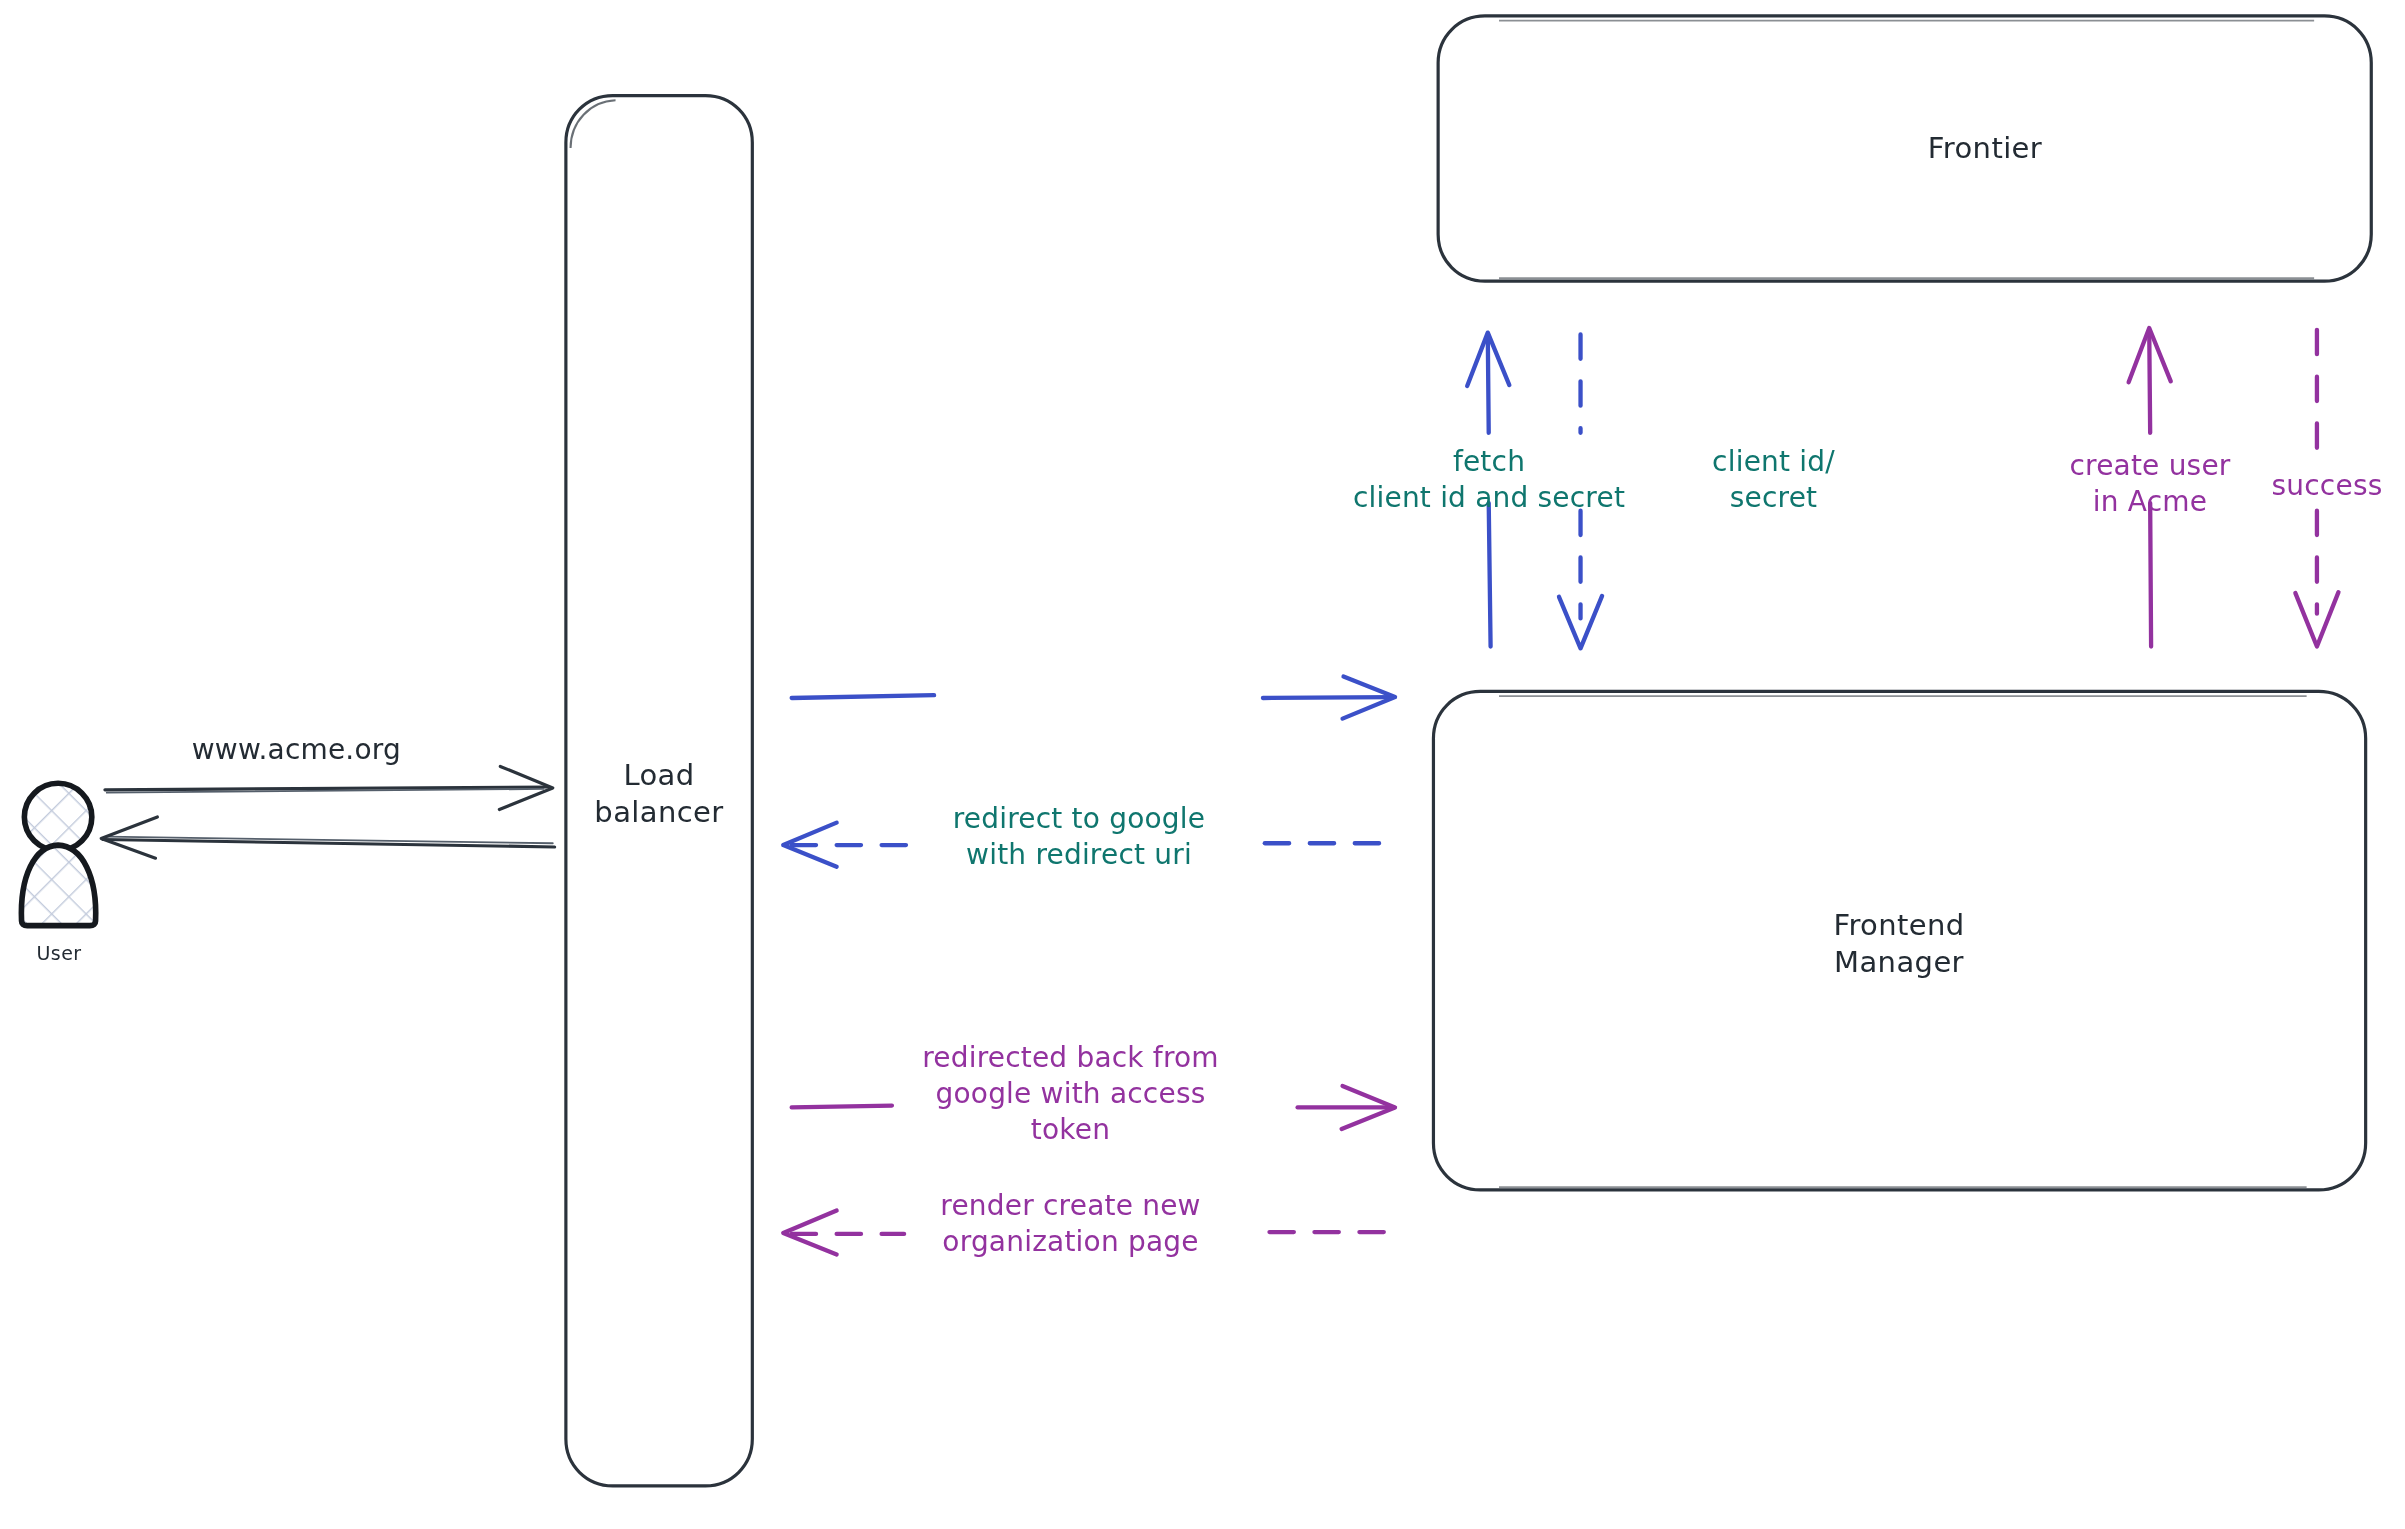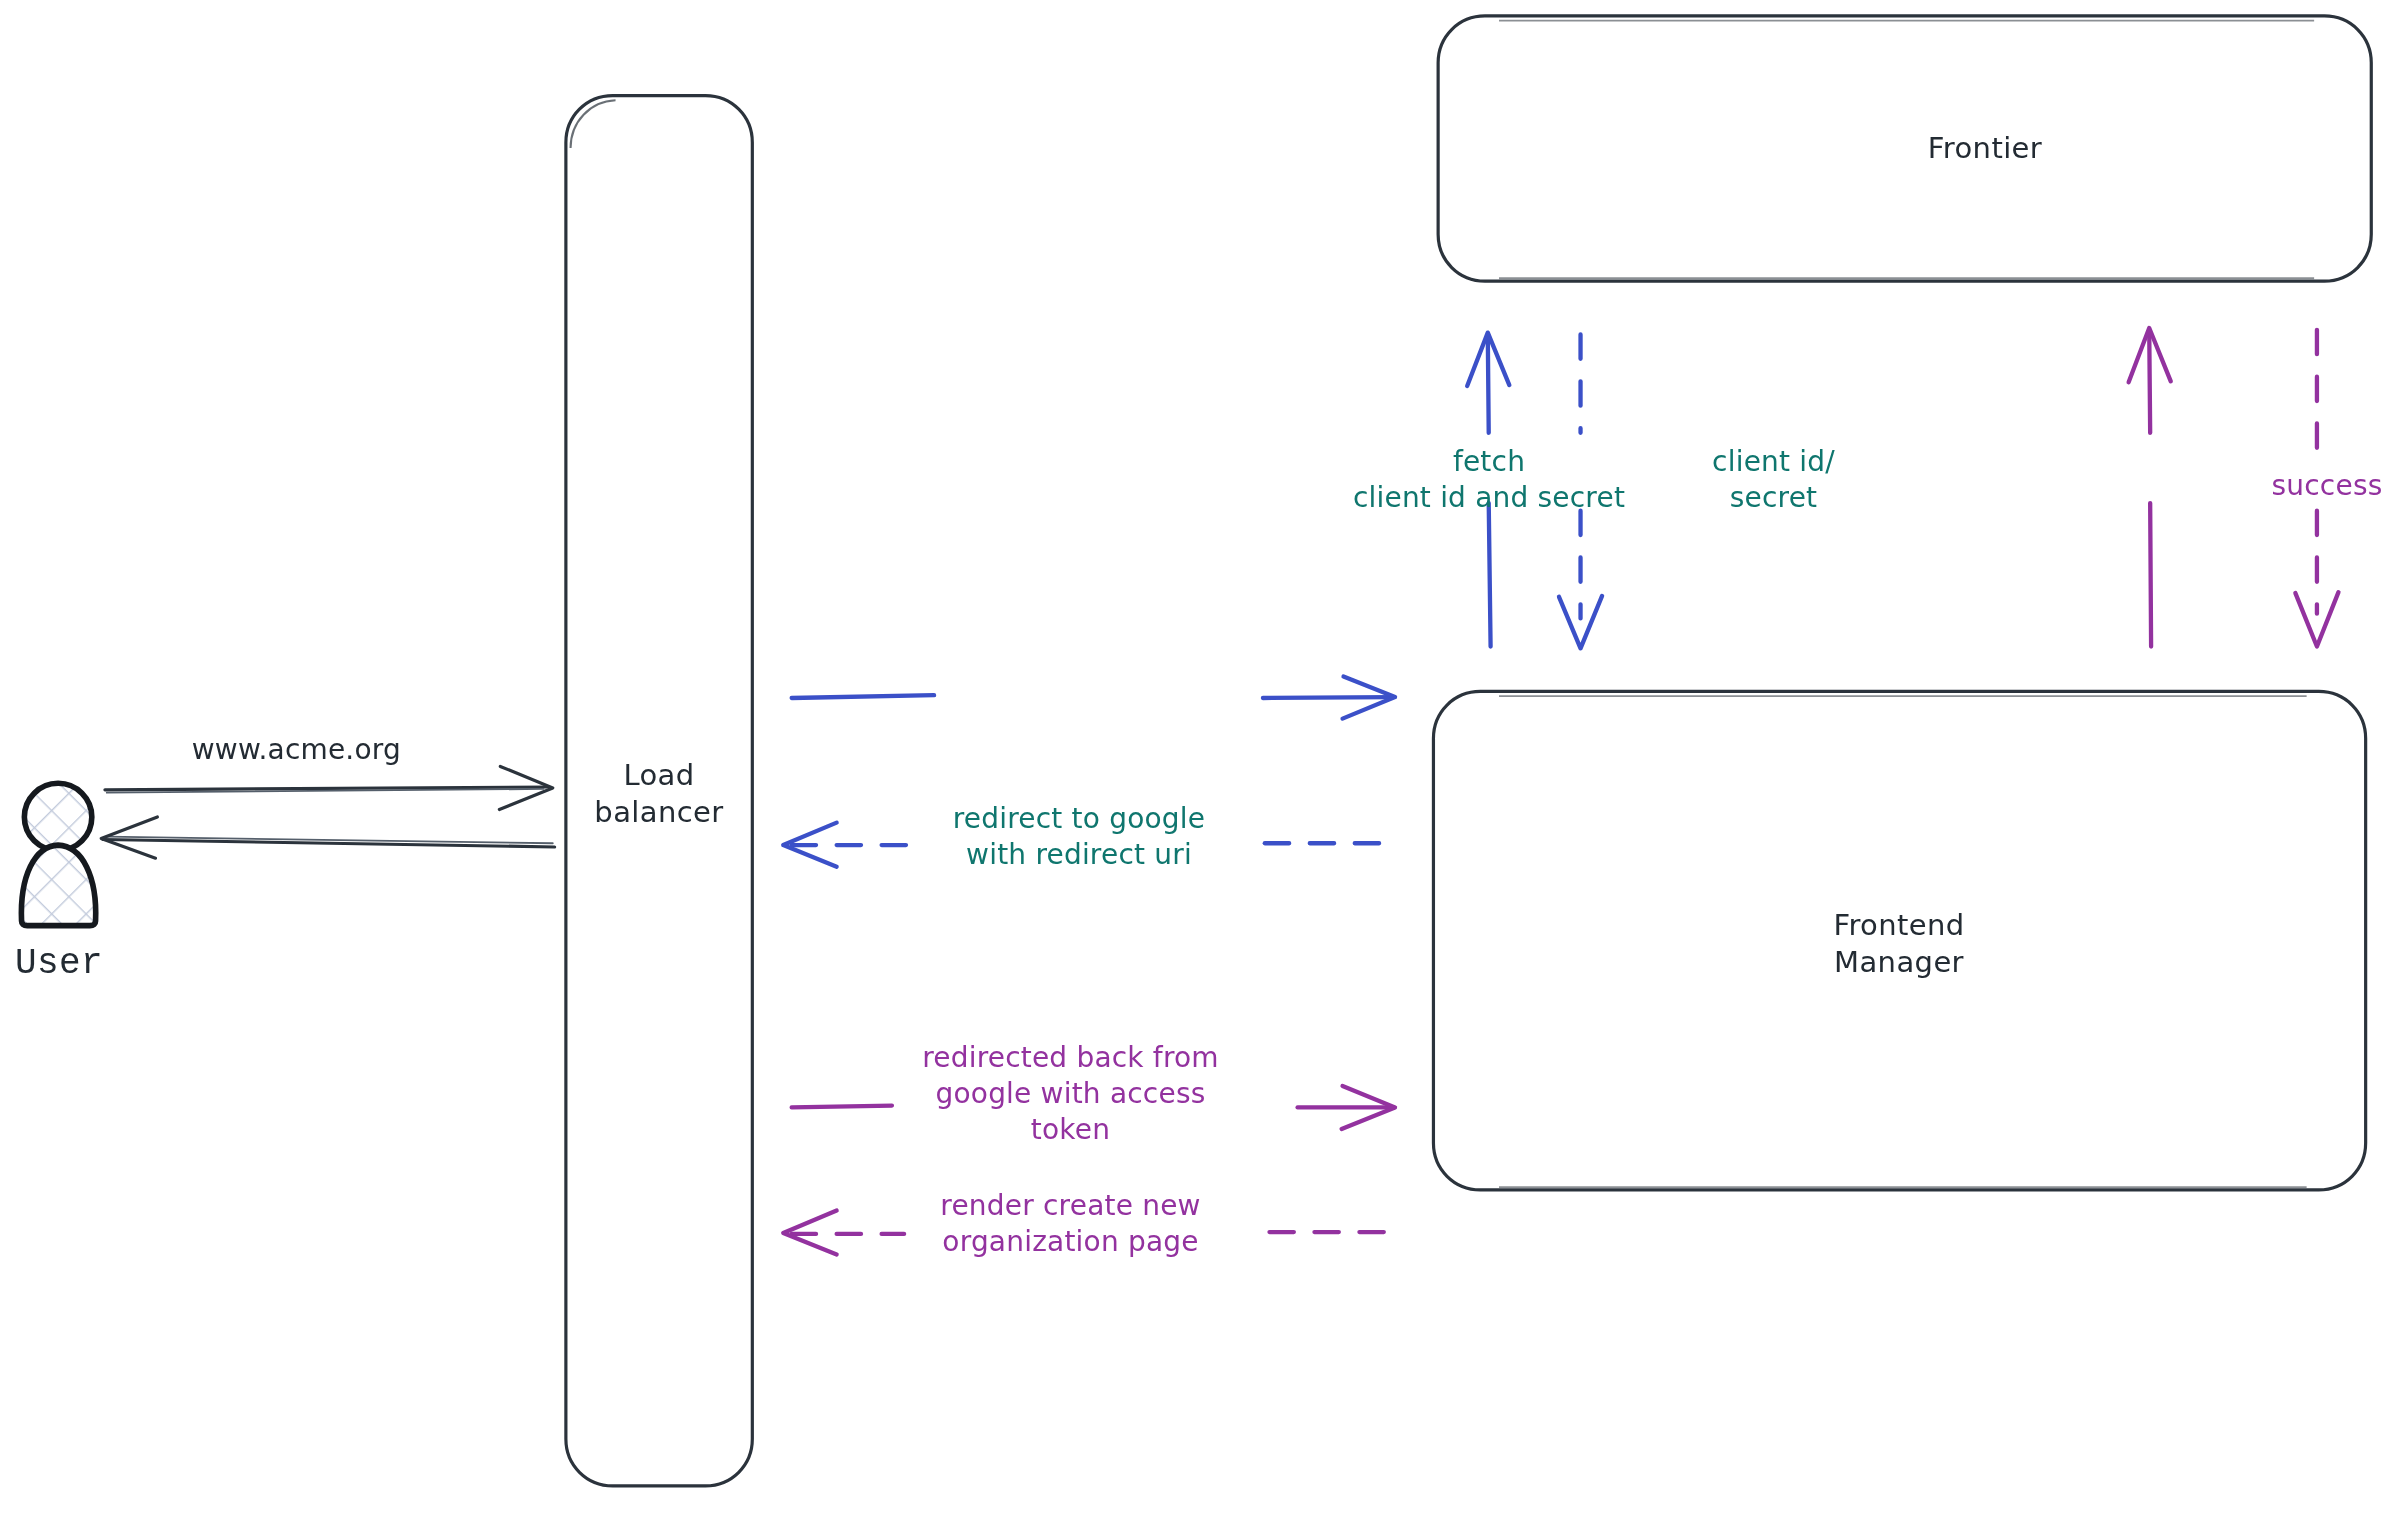--- a/index.html
+++ b/index.html
@@ -33,23 +33,22 @@
     font-family: "DejaVu Sans", "Liberation Sans", sans-serif;
     line-height: 1.28;
     white-space: pre-line;
     pointer-events: none;
   }
   .node-label {
     font-size: 29px;
     letter-spacing: 0.4px;
   }
   .actor-label {
-    font-size: 36px;
+    font-size: 19px;
     letter-spacing: 0.4px;
-    font-family: Liberation Mono, monospace;
   }
   .edge-label {
     font-size: 28px;
     letter-spacing: 0.2px;
   }
   .edge-label.blue  { color: #0f766e; }
   .edge-label.purple{ color: #93329f; }
   .edge-label.black { color: #232b33; }
 </style>
 </head>
@@ -175,17 +174,19 @@
 
   <div class="edge-label purple" style="left:869px; top:1188px; width:403px;">render create new
 organization page</div>
 
   <div class="edge-label blue" style="left:1300px; top:444px; width:378px;">fetch
 client id and secret</div>
 
   <div class="edge-label blue" style="left:1677px; top:444px; width:193px;">client id/
 secret</div>
 
+  <div class="edge-label purple" style="left:2031px; top:448px; width:238px;">create user
+in Acme</div>
 
   <div class="edge-label purple" style="left:2249px; top:468px; width:156px;">success</div>
 
 </div>
 
 
 </body></html>

